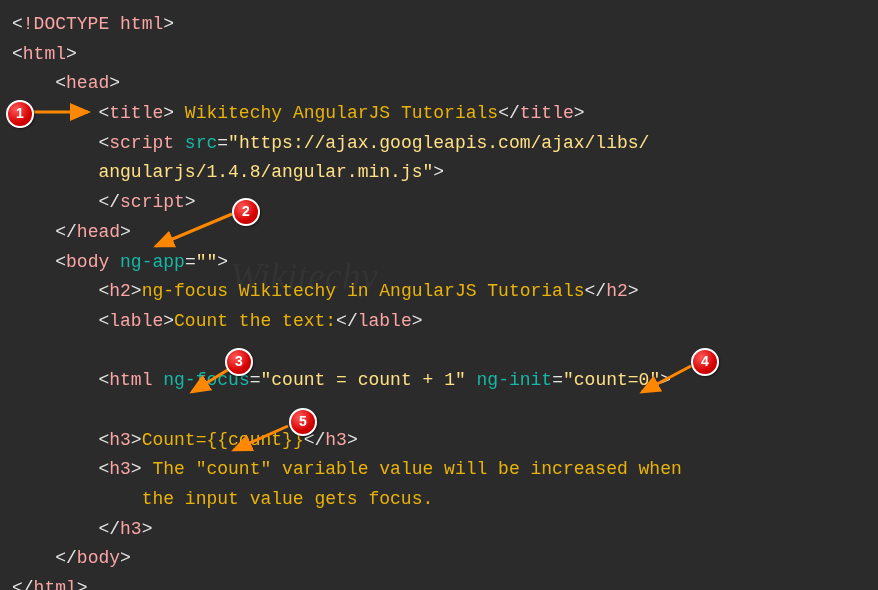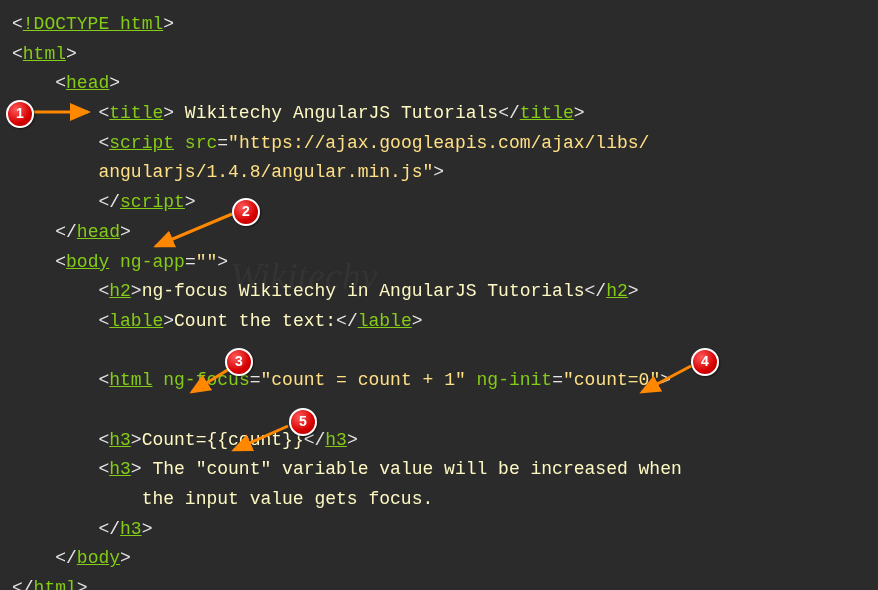--- a/index.html
+++ b/index.html
@@ -17,24 +17,24 @@
     box-sizing: border-box;
     padding: 10px 12px;
     position: relative;
     overflow: hidden;
   }
   .code {
     white-space: pre;
     position: relative;
     z-index: 1;
   }
-  .tag   { color: #84cc16; text-decoration: underline; }  
-  .attr  { color: #84cc16; }  
+  .tag   { color: #fca5a5; }  
+  .attr  { color: #14b8a6; }  
   .str   { color: #ffe084; }  
-  .txt   { color: #fef9c3; }  
+  .txt   { color: #eab308; }  
   .bracket { color: #e6e6e6; }
   .eq    { color: #e6e6e6; }
 
   .badge {
     position: absolute;
     width: 24px;
     height: 24px;
     border-radius: 50%;
     background: radial-gradient(circle at 35% 30%, #ff5a5a, #d60000 60%, #a80000);
     color: #fff;

